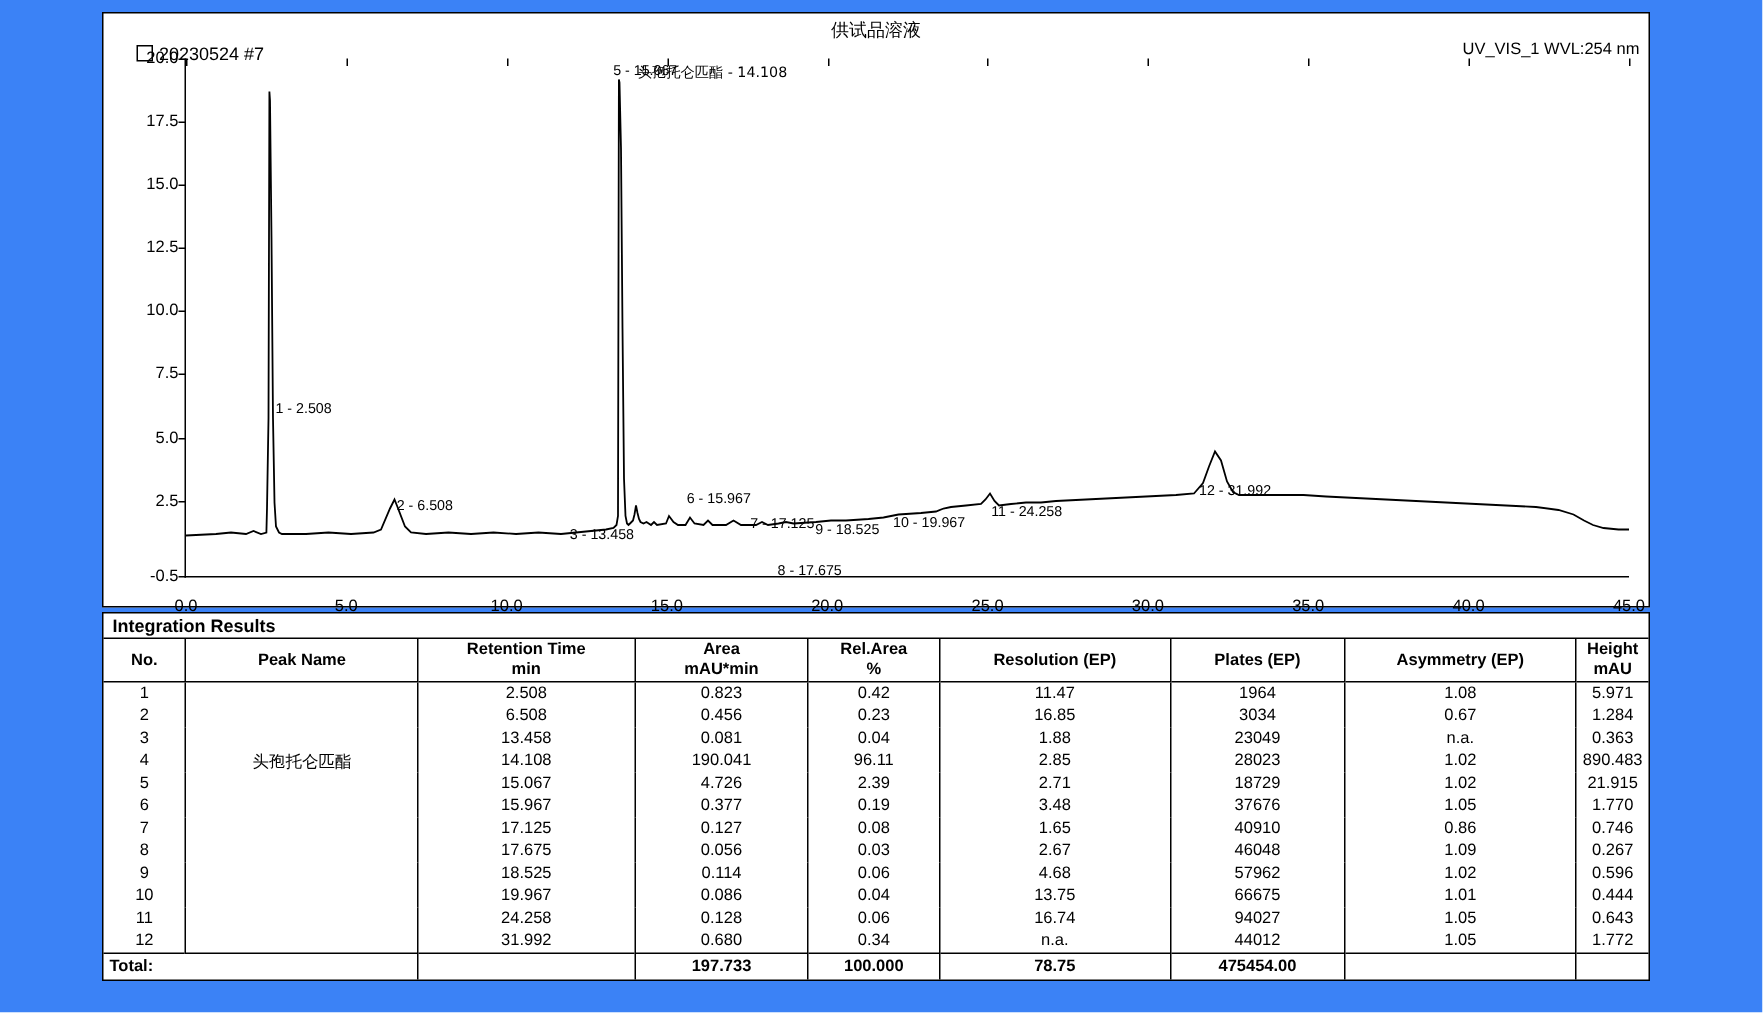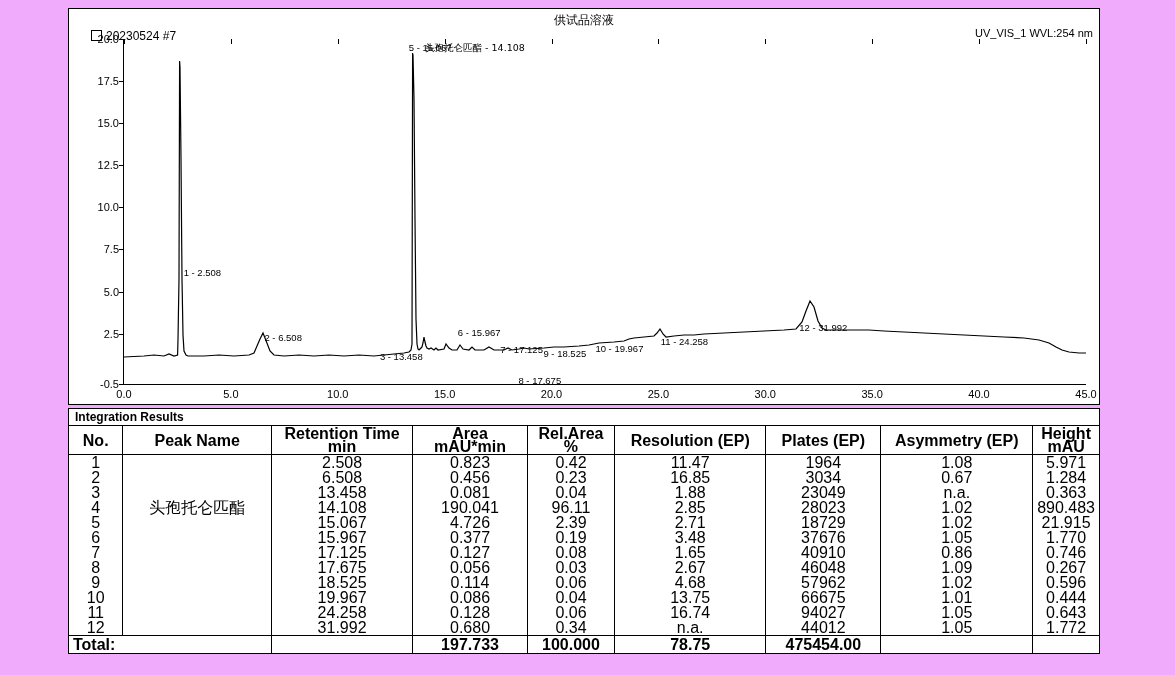--- a/index.html
+++ b/index.html
@@ -1,37 +1,37 @@
 <!DOCTYPE html>
 <html><head>
 <meta charset="utf-8">
 <style>
   html,body{margin:0;padding:0;background:#ffffff;}
   body{width:1175px;height:675px;font-family:"Liberation Sans",sans-serif;color:#000;}
-  .page{position:relative;width:1175px;height:675px;background:#f0abfc;}
+  .page{position:relative;width:1175px;height:675px;background:#3b82f6;}
 
   
   .chart-panel{position:absolute;left:68px;top:8px;width:1030px;height:395px;border:1.5px solid #000;background:#fff;}
   .chart-title{position:absolute;left:0;top:3px;width:100%;text-align:center;font-size:12px;}
   .chart-sample{position:absolute;left:22px;top:20px;font-size:12px;}
   .chart-sample .sq{display:inline-block;width:9px;height:9px;border:1px solid #000;margin-right:4px;vertical-align:-1px;background:#fff;}
   .chart-det{position:absolute;right:6px;top:18px;font-size:11px;}
 
   .plot{position:absolute;left:54px;top:30px;width:962px;height:345px;border-left:1.5px solid #000;border-bottom:1.5px solid #000;}
   .ytick{position:absolute;right:100%;transform:translateY(-50%);padding-right:5px;font-size:11px;white-space:nowrap;}
   .ytickmark{position:absolute;left:-5px;width:5px;height:1px;background:#000;}
-  .xtick{position:absolute;top:100%;transform:translateX(-50%);padding-top:4px;font-size:11px;white-space:nowrap;}
+  .xtick{position:absolute;top:100%;transform:translateX(-50%);padding-top:14px;font-size:11px;white-space:nowrap;}
   .xtickmark{position:absolute;top:0;width:1px;height:5px;background:#000;}
   .trace{position:absolute;left:0;top:0;width:100%;height:100%;}
   .peaklbl{position:absolute;font-size:9.5px;white-space:nowrap;transform-origin:left bottom;}
 
   
   .results{position:absolute;left:68px;top:408px;width:1030px;border:1.5px solid #000;background:#fff;}
   .results-title{font-size:12px;font-weight:bold;padding:1px 6px;border-bottom:1.5px solid #000;}
-  table{border-collapse:collapse;width:100%;font-size:16px;}
+  table{border-collapse:collapse;width:100%;font-size:11px;}
   th,td{border-left:1px solid #000;padding:0 4px;text-align:center;line-height:13px;}
   th:first-child,td:first-child{border-left:none;}
   thead th{font-weight:bold;border-bottom:1px solid #000;padding-top:1px;padding-bottom:1px;}
   thead .unit{font-weight:bold;}
   tbody td{height:15px;}
   tfoot td{border-top:1.5px solid #000;font-weight:bold;height:17px;}
   .lbl-total{text-align:left;font-weight:bold;}
   .cn{font-family:"DejaVu Sans",sans-serif;}
 </style>
 </head>

